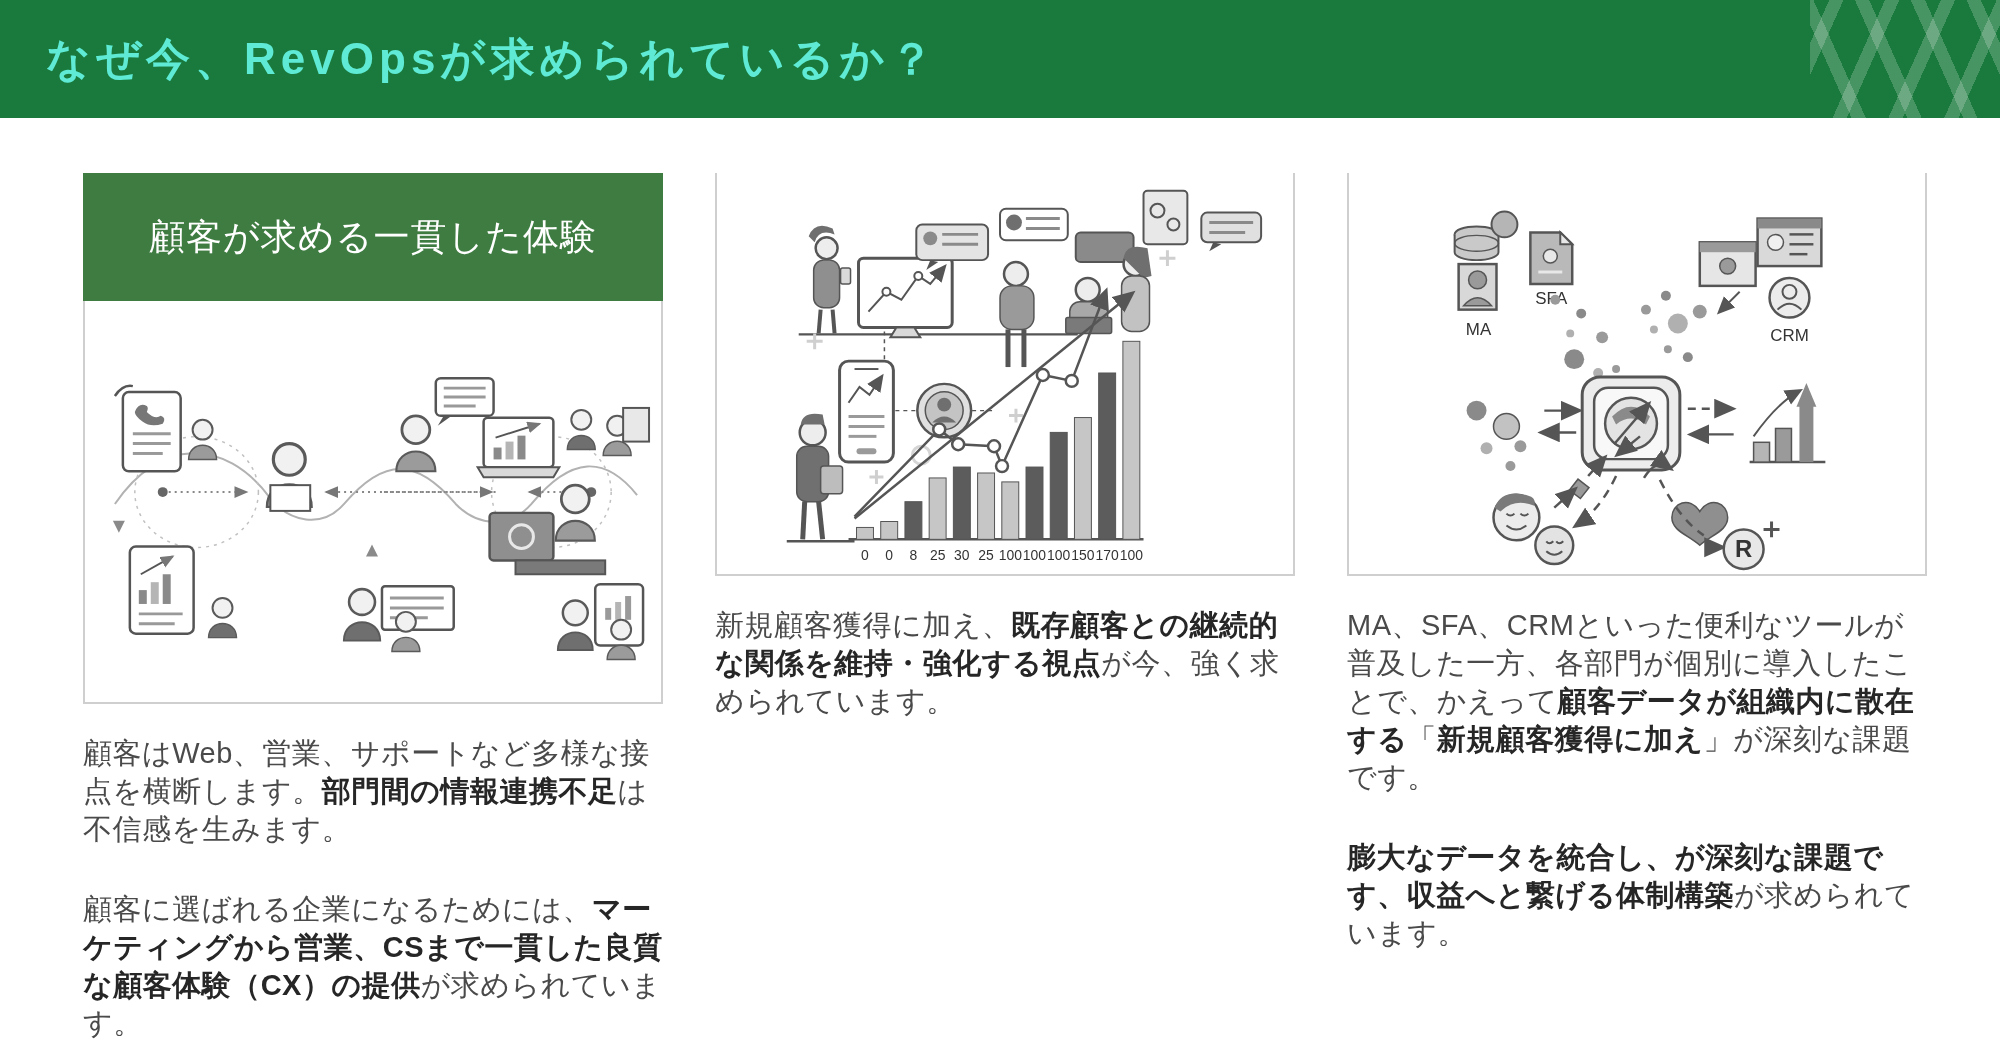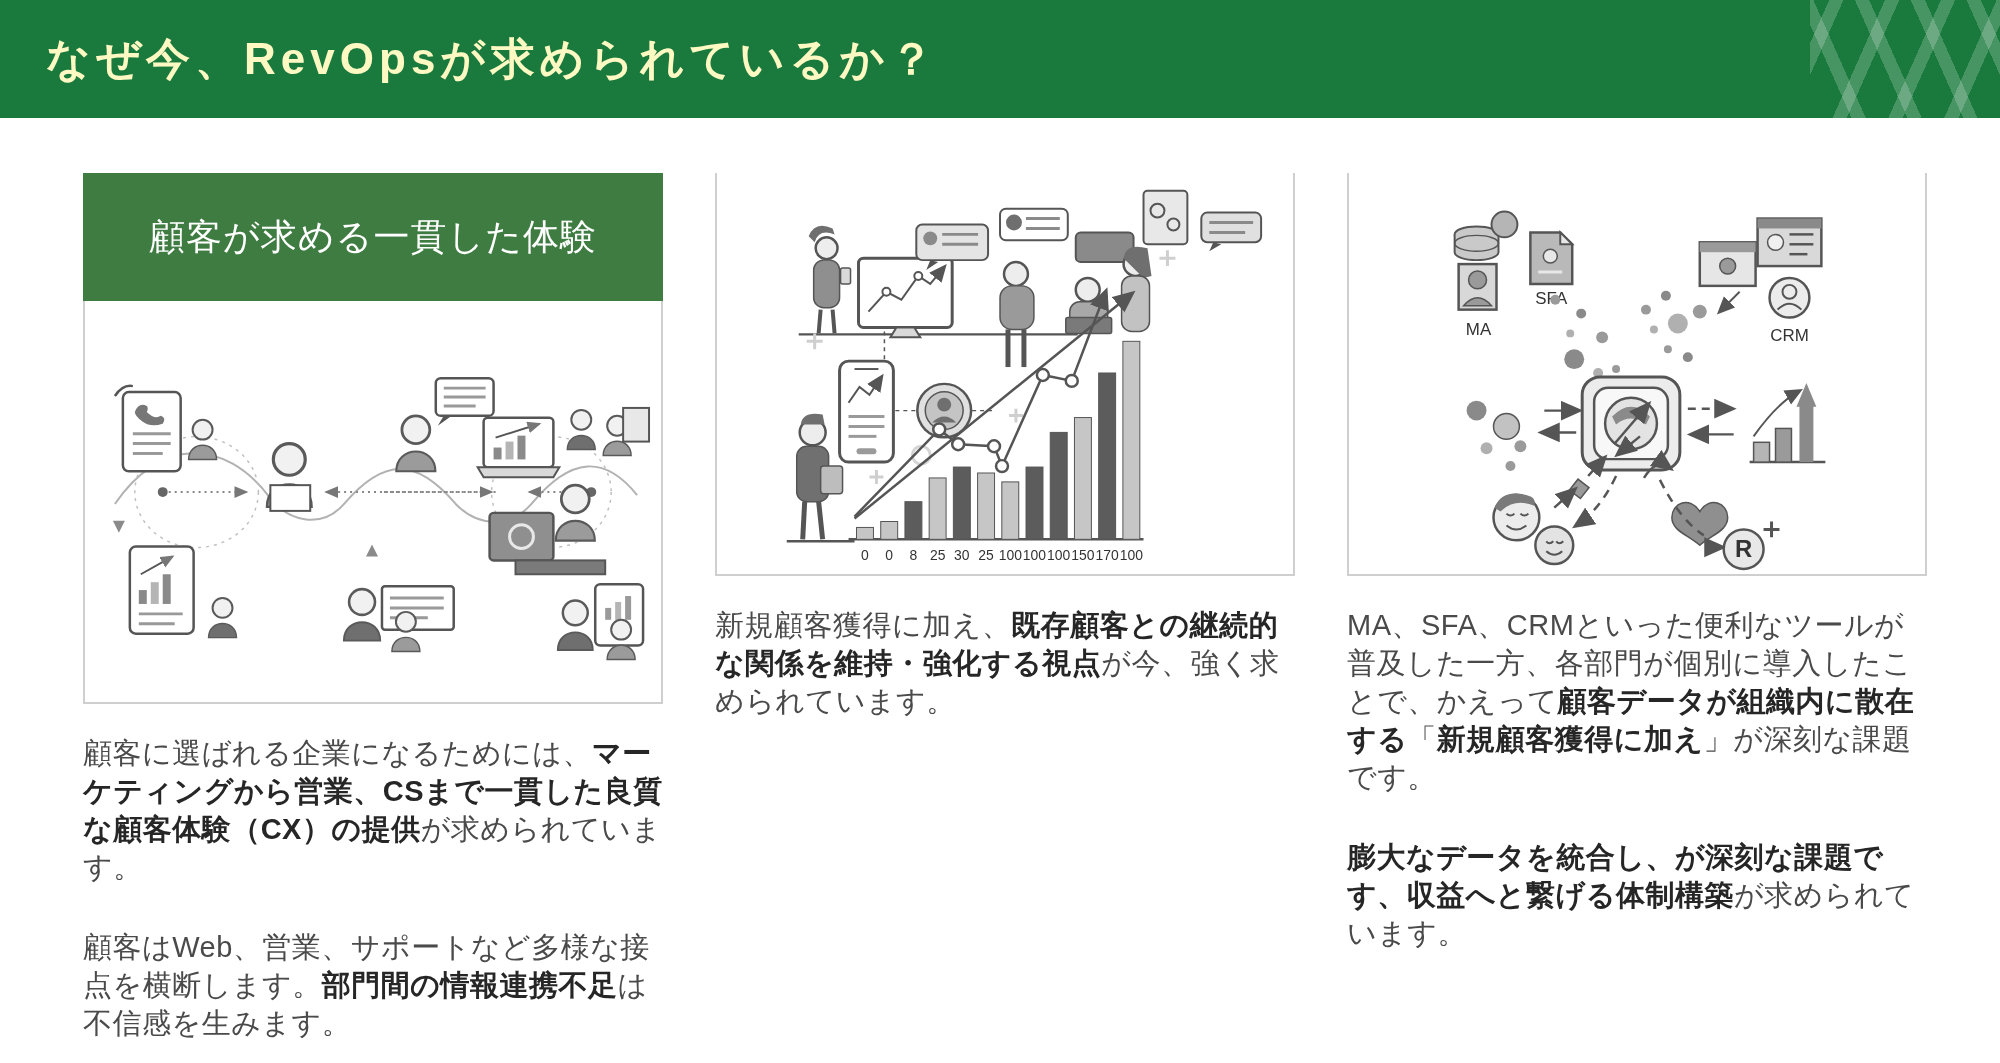--- a/index.html
+++ b/index.html
@@ -3,21 +3,21 @@
 <meta charset="utf-8">
 <style>
   html,body{margin:0;padding:0;}
   body{
     width:2000px;height:1063px;position:relative;overflow:hidden;
     background:#ffffff;font-family:"Liberation Sans","DejaVu Sans",sans-serif;
   }
   .banner{position:absolute;left:0;top:0;width:2000px;height:118px;background:#1a7a3d;}
   .banner-title{
     position:absolute;left:46px;top:0;height:118px;display:flex;align-items:center;
-    color:#fef9c3;font-size:44px;font-weight:700;letter-spacing:5px;white-space:nowrap;
+    color:#5eead4;font-size:44px;font-weight:700;letter-spacing:5px;white-space:nowrap;
   }
   .banner-pattern{
     position:absolute;right:0;top:0;height:118px;width:190px;
     background-image:
       repeating-linear-gradient(66deg,transparent 0,transparent 38px,rgba(255,255,255,0.20) 38px,rgba(255,255,255,0.20) 51px),
       repeating-linear-gradient(-66deg,transparent 0,transparent 38px,rgba(255,255,255,0.20) 38px,rgba(255,255,255,0.20) 51px);
   }
   .cards{position:absolute;left:83px;top:173px;display:flex;gap:52px;}
   .card{width:580px;}
   .card-header{
@@ -158,22 +158,22 @@
         </g>
         <g transform="translate(492,340) scale(1.25)">
             <use href="#jpd"></use>
           </g>
         <g transform="translate(538,352)">
             <use href="#jp"></use>
           </g>
       </svg>
     </div>
     <div class="card-body">
+      <p><span>顧客はWeb、営業、サポートなど多様な接点を横断します。</span><strong>部門間の情報連携不足</strong><span>は不信感を生みます。</span></p>
       <p><span>顧客に選ばれる企業になるためには、</span><strong>マーケティングから営業、CSまで一貫した良質な顧客体験（CX）の提供</strong><span>が求められています。</span></p>
-      <p><span>顧客はWeb、営業、サポートなど多様な接点を横断します。</span><strong>部門間の情報連携不足</strong><span>は不信感を生みます。</span></p>
     </div>
   </div>
 
   <div class="card">
     <div class="card-image">
       <svg width="576" height="399" viewBox="0 0 578 403" preserveAspectRatio="none">
         <defs>
           <marker id="lah" markerWidth="12" markerHeight="10" refX="7" refY="4" orient="auto">
               <path d="M0,0 L9,4 L0,8 Z" fill="#555"></path>
             </marker>

